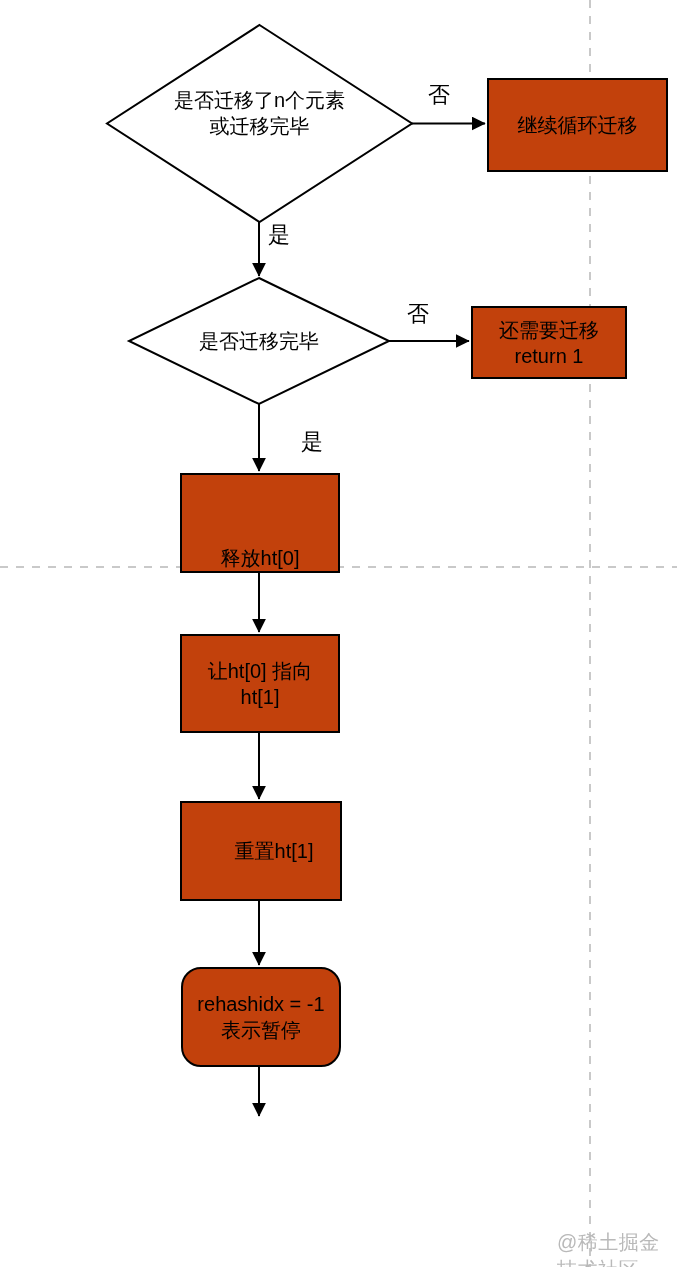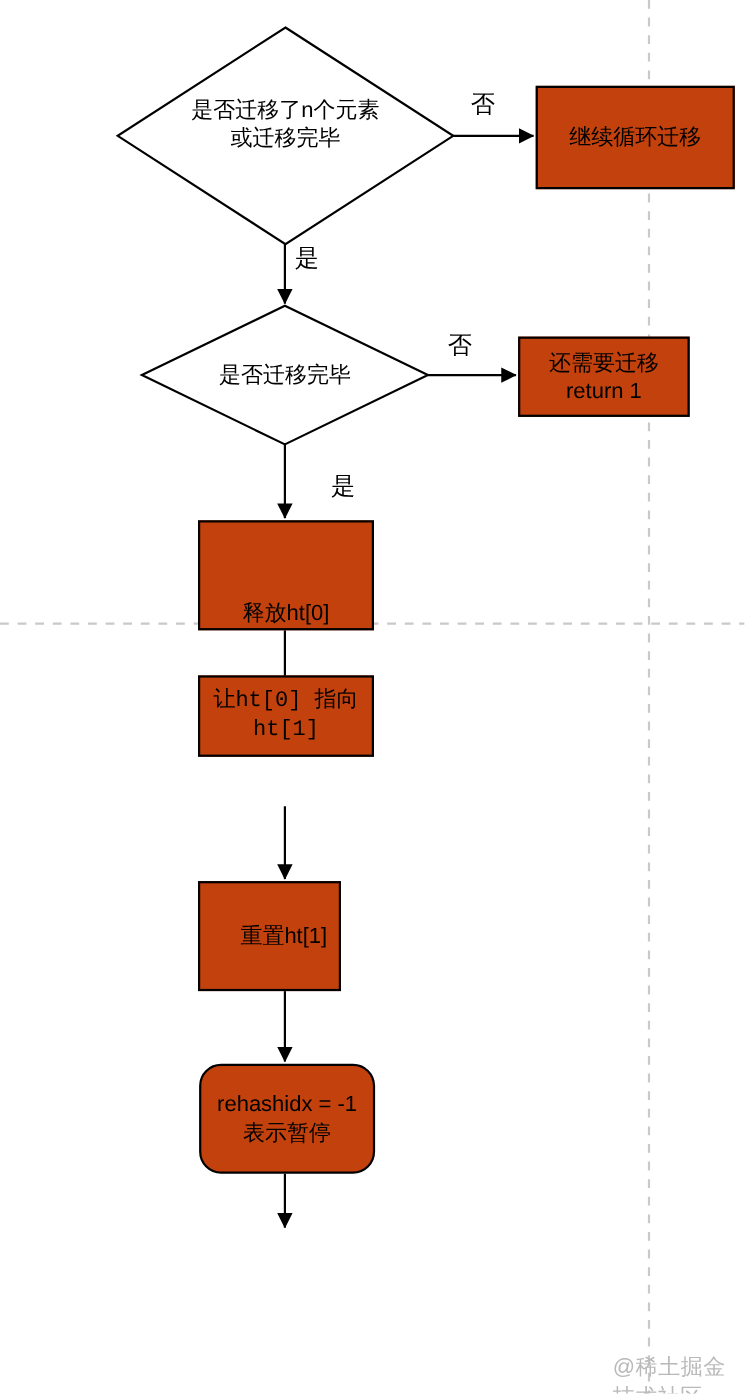--- a/index.html
+++ b/index.html
@@ -99,26 +99,26 @@
 
   <div class="node box" style="left:471px; top:306px; width:156px; height:73px;">
     <div>还需要迁移</div>
     <div>return 1</div>
   </div>
 
   <div class="node box" style="left:180px; top:473px; width:160px; height:100px;justify-content:flex-end;">
     <div>释放ht[0]</div>
   </div>
 
-  <div class="node box" style="left:180px; top:614px; width:160px; height:74px;font-family:Liberation Mono, monospace;">
+  <div class="node box" style="left:180px; top:634px; width:160px; height:99px;">
     <div>让ht[0] 指向</div>
     <div>ht[1]</div>
   </div>
 
-  <div class="node box" style="left:180px; top:801px; width:130px; height:100px;padding-left:26px;">
+  <div class="node box" style="left:180px; top:801px; width:162px; height:100px;padding-left:26px;">
     <div>重置ht[1]</div>
   </div>
 
   <div class="node box" style="left:181px; top:967px; width:160px; height:100px;border-radius:20px;">
     <div>rehashidx = -1</div>
     <div>表示暂停</div>
   </div>
 
 
   <div class="edge-label" style="left:427px; top:83px;">否</div>

